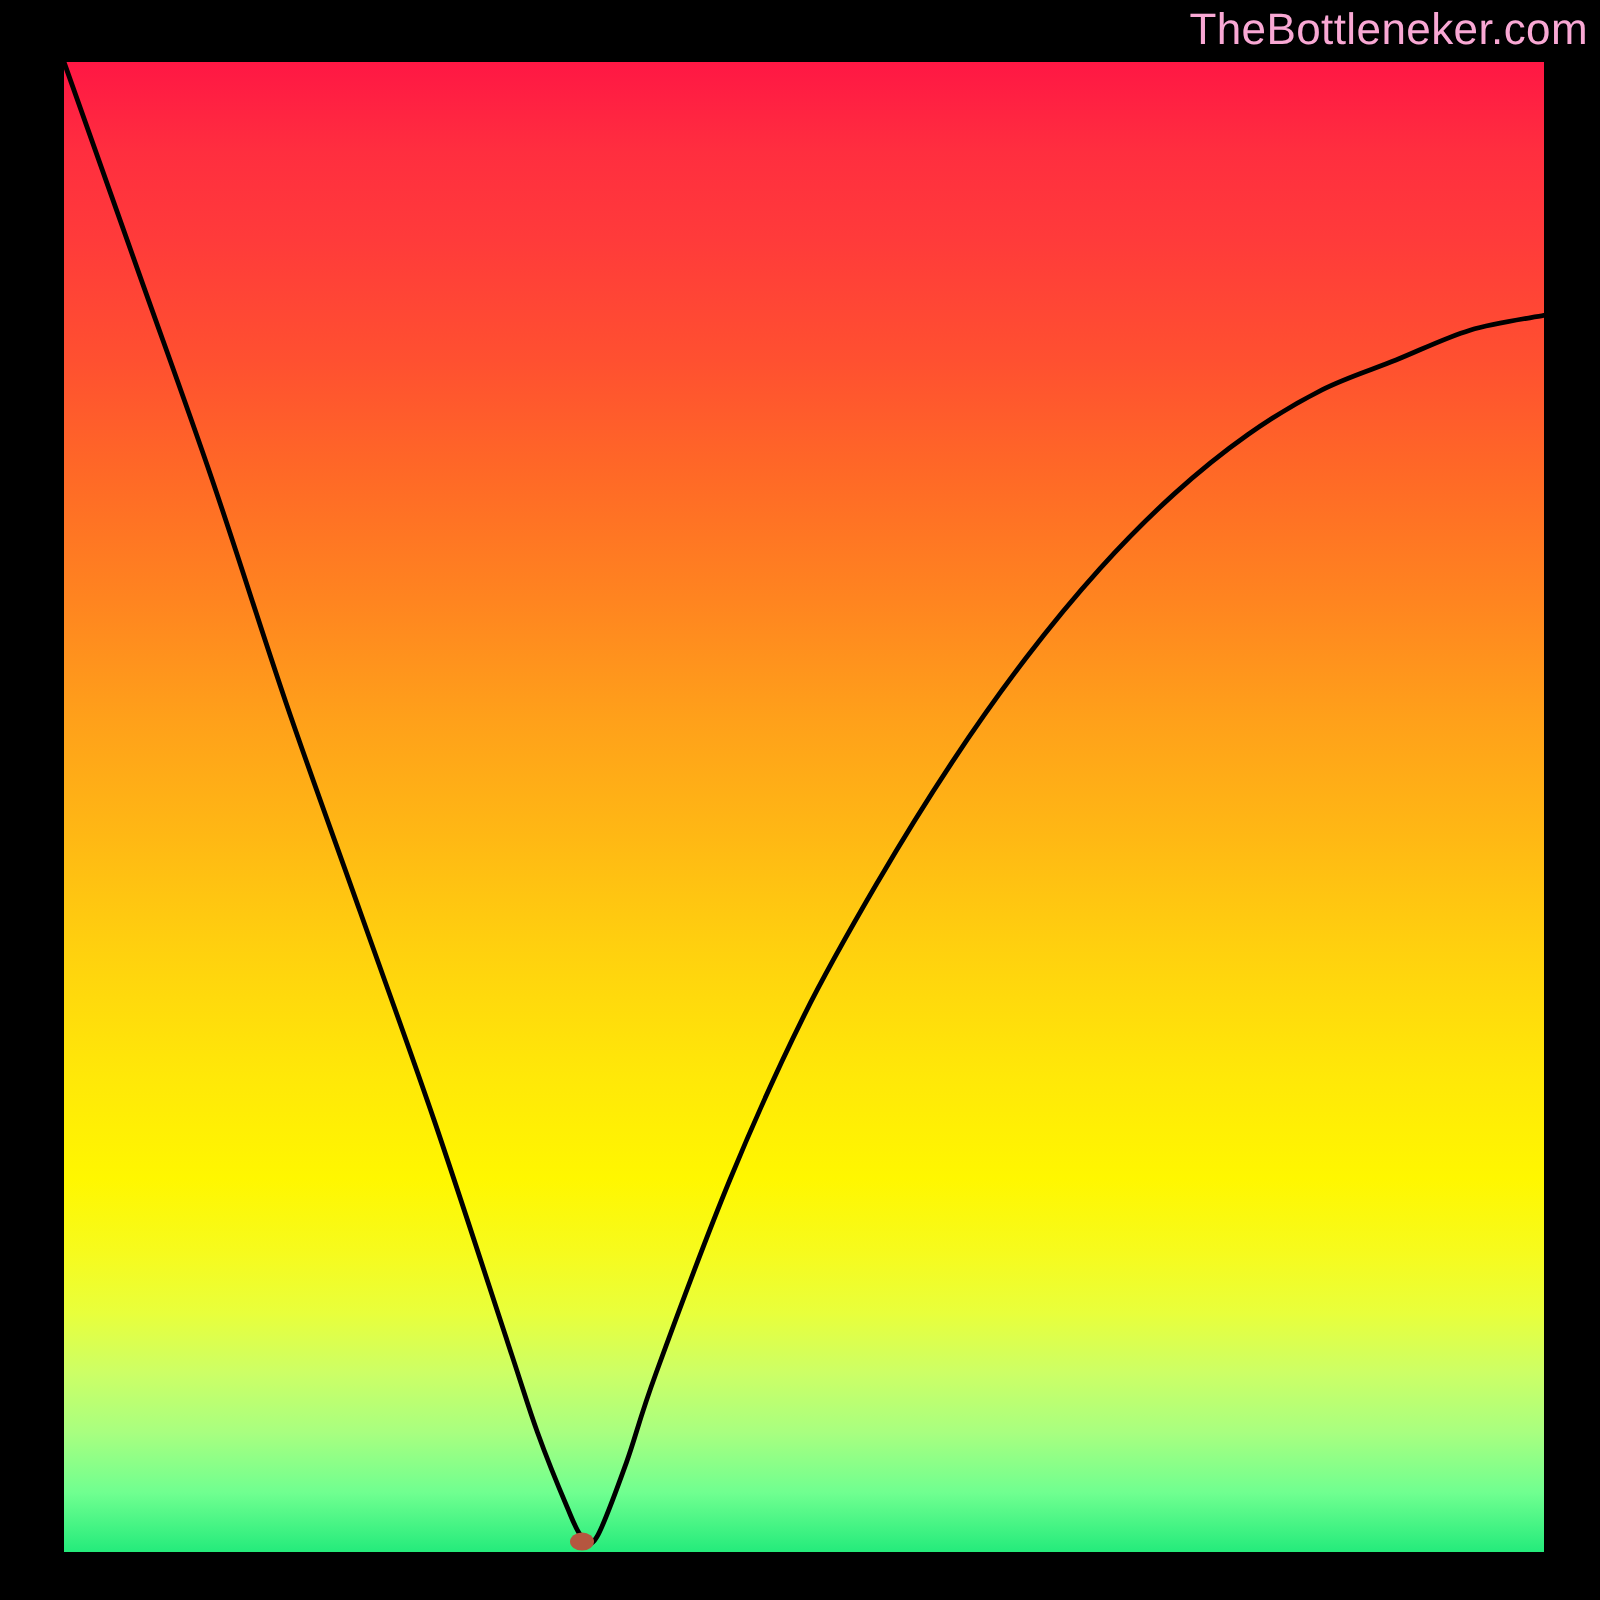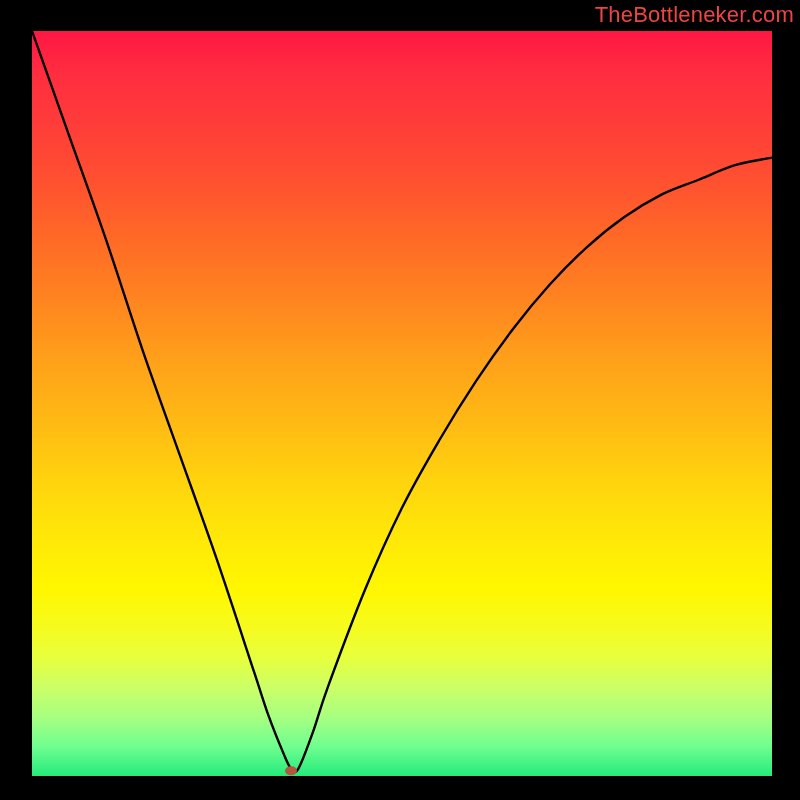--- a/index.html
+++ b/index.html
@@ -37,21 +37,21 @@
       #a8ff80 92%,
       #70ff90 96%,
       #24eb7b 100%
     );
     overflow: hidden;
   }
   .watermark {
     position: absolute;
     top: 2px;
     right: 6px;
-    color: #ef4444;
+    color: #f9a8d4;
     font-size: 22px;
     letter-spacing: 0.2px;
     user-select: none;
     pointer-events: none;
     text-align: center;
   }
   svg.curve {
     position: absolute;
     left: 0; top: 0;
     width: 100%;

